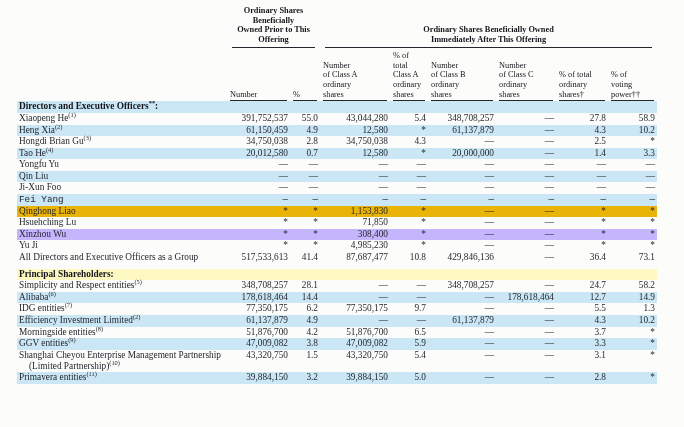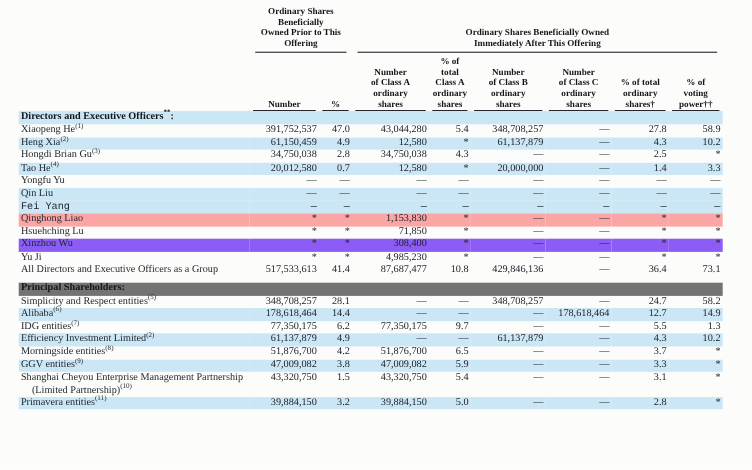--- a/index.html
+++ b/index.html
@@ -13,21 +13,21 @@
     border-collapse:collapse;table-layout:fixed;
   }
   th,td{padding:0;font-weight:normal;vertical-align:top;}
   .hrow1 th,.hrow2 th{vertical-align:bottom;}
   .grp{
     font-weight:bold;font-size:8.3px;line-height:9.7px;text-align:center;
     white-space:pre-line;border-bottom:1px solid #23262c;
     padding-bottom:2px;margin:0 5px;color:#14161c;
   }
   .colhd{
-    font-weight:bold;font-size:8.3px;line-height:9.7px;text-align:center;
+    font-weight:normal;font-size:8.3px;line-height:9.7px;text-align:left;
     white-space:pre-line;border-bottom:1px solid #23262c;
     padding-bottom:1px;margin:3px 3px 0;color:#14161c;
   }
   tbody td{font-size:9.3px;line-height:11.6px;white-space:nowrap;}
   tr.datarow{height:11.6px;}
   td.name{text-align:left;padding-left:2px;overflow:visible;white-space:normal;}
   td.num{text-align:right;padding-right:2px;}
   td.section{font-weight:bold;color:#14161c;padding-left:2px;}
   tr.spacer td{height:5px;}
   sup.note{font-size:6.4px;line-height:0;vertical-align:4px;}
@@ -107,21 +107,21 @@
           </th>
         </tr>
     </thead>
     <tbody id="tbody">
         <tr class="datarow" style="background: rgb(203, 230, 245);">
           <td colspan="9" class="section">Directors and Executive Officers<sup class="note">**</sup>:</td>
         </tr>
         <tr class="datarow">
           <td class="name">Xiaopeng He<sup class="note">(1)</sup></td>
           <td class="num">391,752,537</td>
-          <td class="num">47.0</td>
+          <td class="num">55.0</td>
           <td class="num">43,044,280</td>
           <td class="num">5.4</td>
           <td class="num">348,708,257</td>
           <td class="num">—</td>
           <td class="num">27.8</td>
           <td class="num">58.9</td>
         </tr>
         <tr class="datarow" style="background: rgb(203, 230, 245);">
           <td class="name">Heng Xia<sup class="note">(2)</sup></td>
           <td class="num">61,150,459</td>
@@ -170,32 +170,43 @@
           <td class="name">Qin Liu</td>
           <td class="num">—</td>
           <td class="num">—</td>
           <td class="num">—</td>
           <td class="num">—</td>
           <td class="num">—</td>
           <td class="num">—</td>
           <td class="num">—</td>
           <td class="num">—</td>
         </tr>
+        <tr class="datarow">
+          <td class="name">Ji-Xun Foo</td>
+          <td class="num">—</td>
+          <td class="num">—</td>
+          <td class="num">—</td>
+          <td class="num">—</td>
+          <td class="num">—</td>
+          <td class="num">—</td>
+          <td class="num">—</td>
+          <td class="num">—</td>
+        </tr>
         <tr class="datarow" style="background: rgb(203, 230, 245); font-family: Liberation Mono, monospace;">
           <td class="name">Fei Yang</td>
           <td class="num">—</td>
           <td class="num">—</td>
           <td class="num">—</td>
           <td class="num">—</td>
           <td class="num">—</td>
           <td class="num">—</td>
           <td class="num">—</td>
           <td class="num">—</td>
         </tr>
-        <tr class="datarow" style="background: #fca5a5;">
+        <tr class="datarow" style="background: #eab308;">
           <td class="name">Qinghong Liao</td>
           <td class="num">*</td>
           <td class="num">*</td>
           <td class="num">1,153,830</td>
           <td class="num">*</td>
           <td class="num">—</td>
           <td class="num">—</td>
           <td class="num">*</td>
           <td class="num">*</td>
         </tr>
@@ -203,21 +214,21 @@
           <td class="name">Hsuehching Lu</td>
           <td class="num">*</td>
           <td class="num">*</td>
           <td class="num">71,850</td>
           <td class="num">*</td>
           <td class="num">—</td>
           <td class="num">—</td>
           <td class="num">*</td>
           <td class="num">*</td>
         </tr>
-        <tr class="datarow" style="background: #8b5cf6;">
+        <tr class="datarow" style="background: #c4b5fd;">
           <td class="name">Xinzhou Wu</td>
           <td class="num">*</td>
           <td class="num">*</td>
           <td class="num">308,400</td>
           <td class="num">*</td>
           <td class="num">—</td>
           <td class="num">—</td>
           <td class="num">*</td>
           <td class="num">*</td>
         </tr>
@@ -239,21 +250,21 @@
           <td class="num">87,687,477</td>
           <td class="num">10.8</td>
           <td class="num">429,846,136</td>
           <td class="num">—</td>
           <td class="num">36.4</td>
           <td class="num">73.1</td>
         </tr>
         <tr class="spacer">
           <td colspan="9"></td>
         </tr>
-        <tr class="datarow" style="background: #737373;">
+        <tr class="datarow" style="background: #fef9c3;">
           <td colspan="9" class="section">Principal Shareholders:</td>
         </tr>
         <tr class="datarow">
           <td class="name">Simplicity and Respect entities<sup class="note">(5)</sup></td>
           <td class="num">348,708,257</td>
           <td class="num">28.1</td>
           <td class="num">—</td>
           <td class="num">—</td>
           <td class="num">348,708,257</td>
           <td class="num">—</td>

